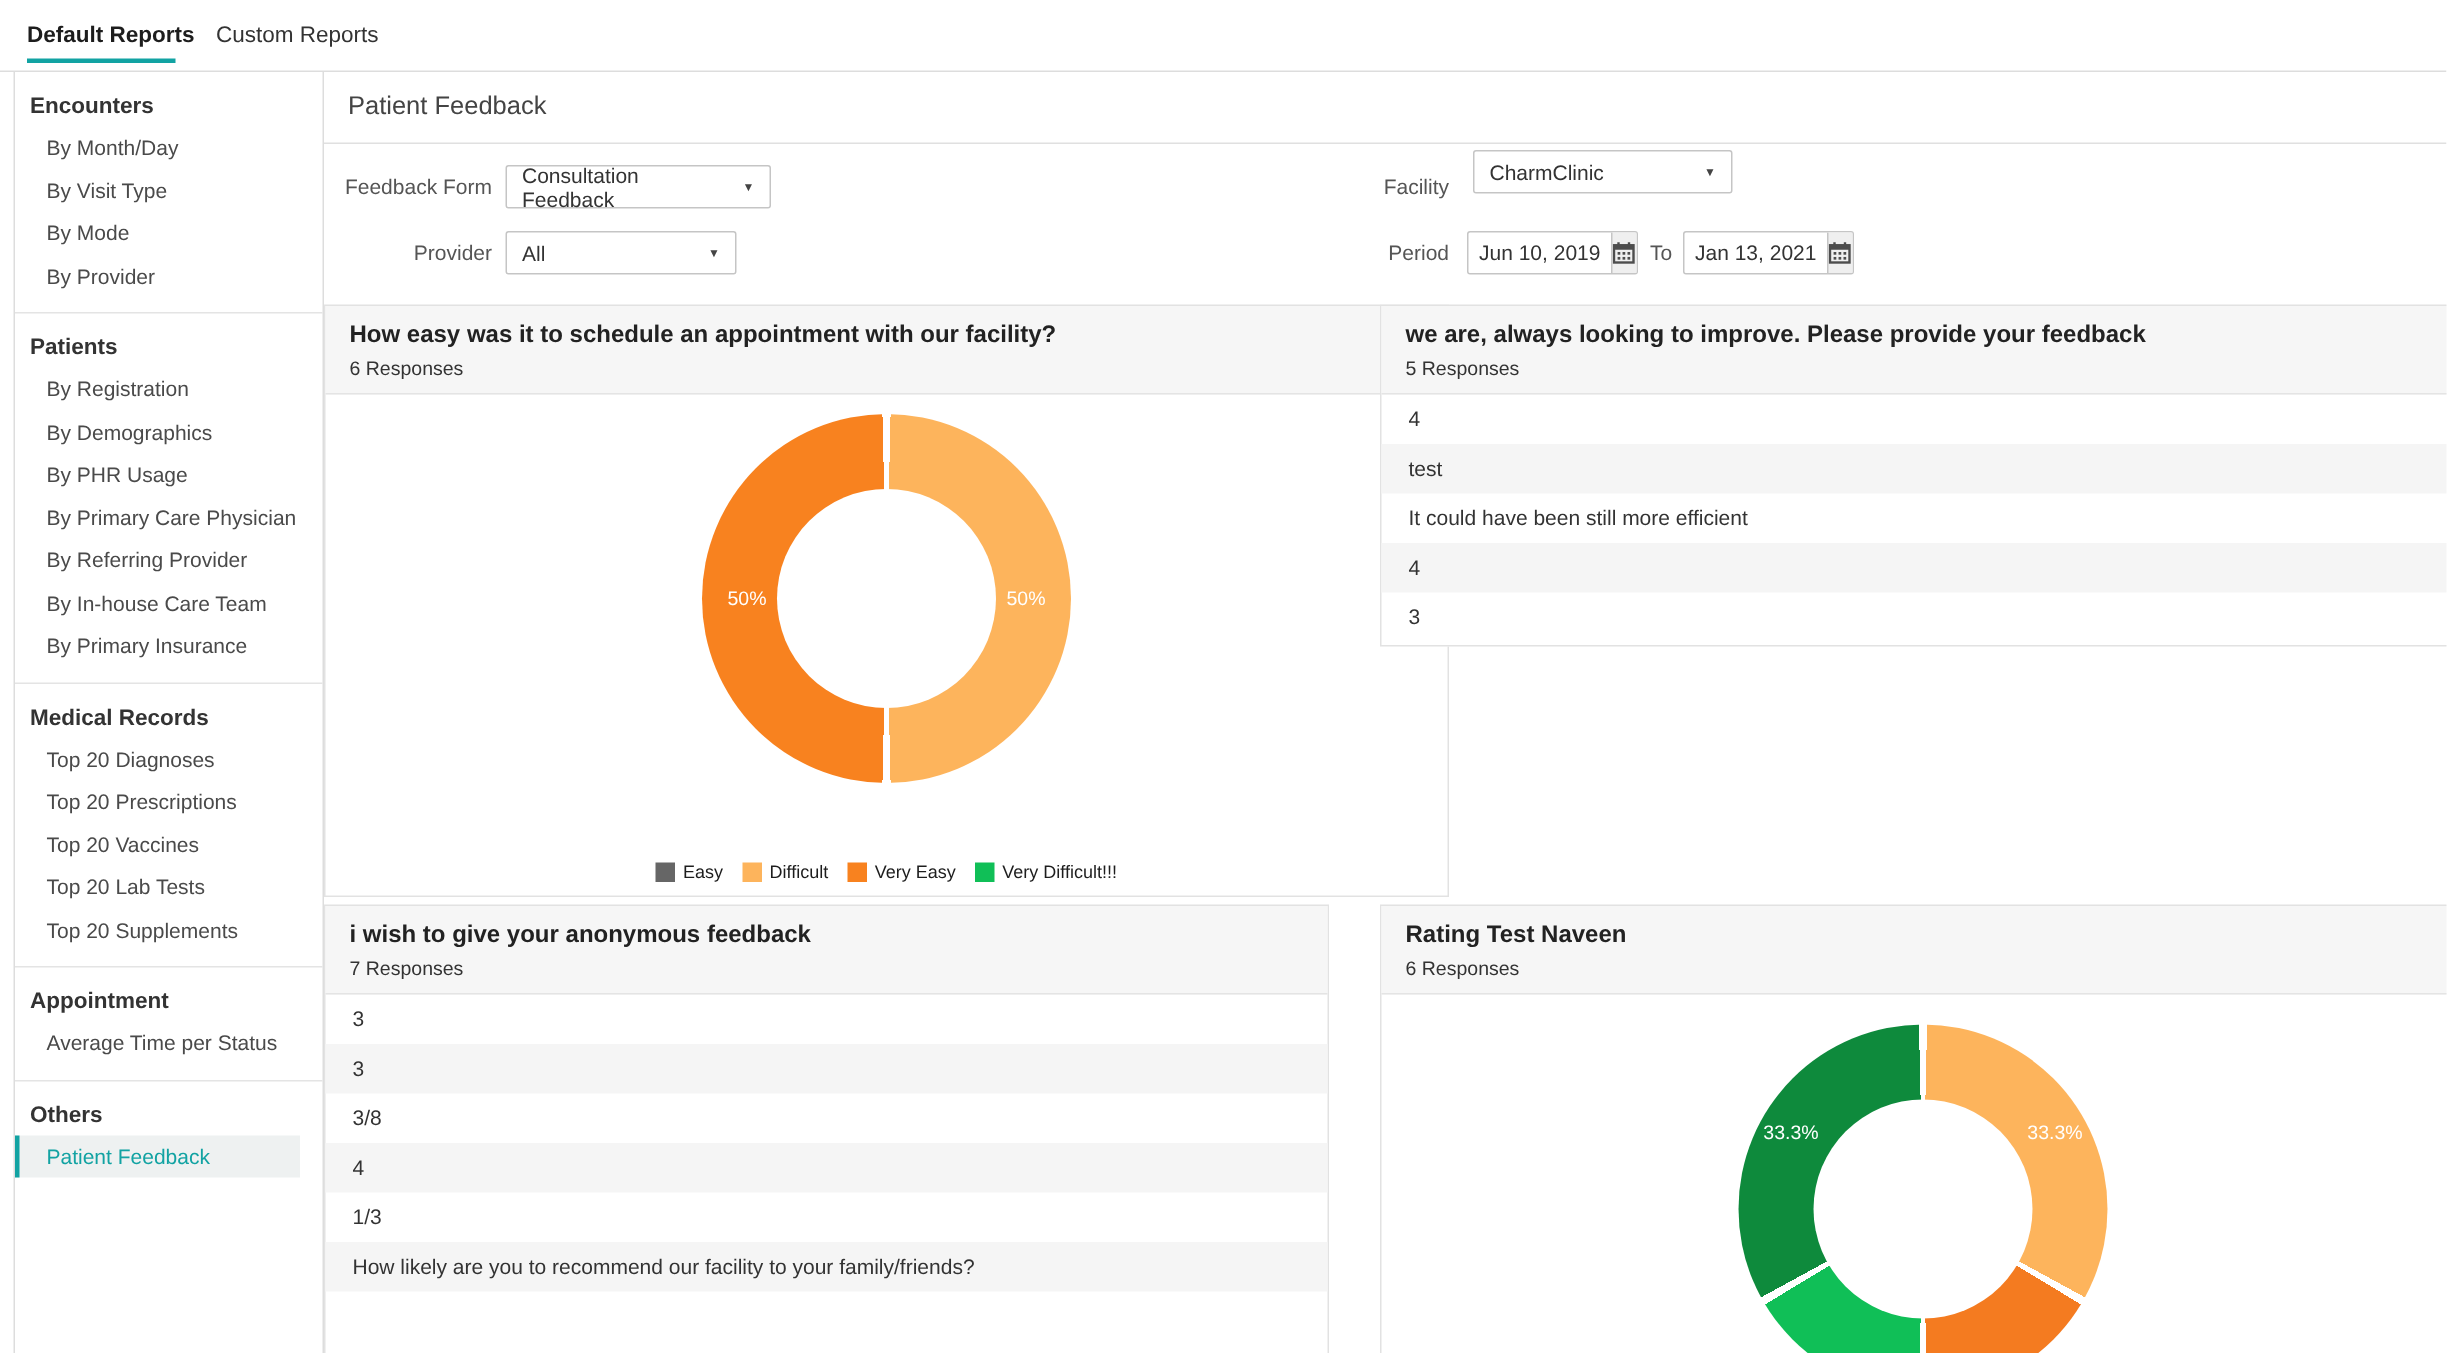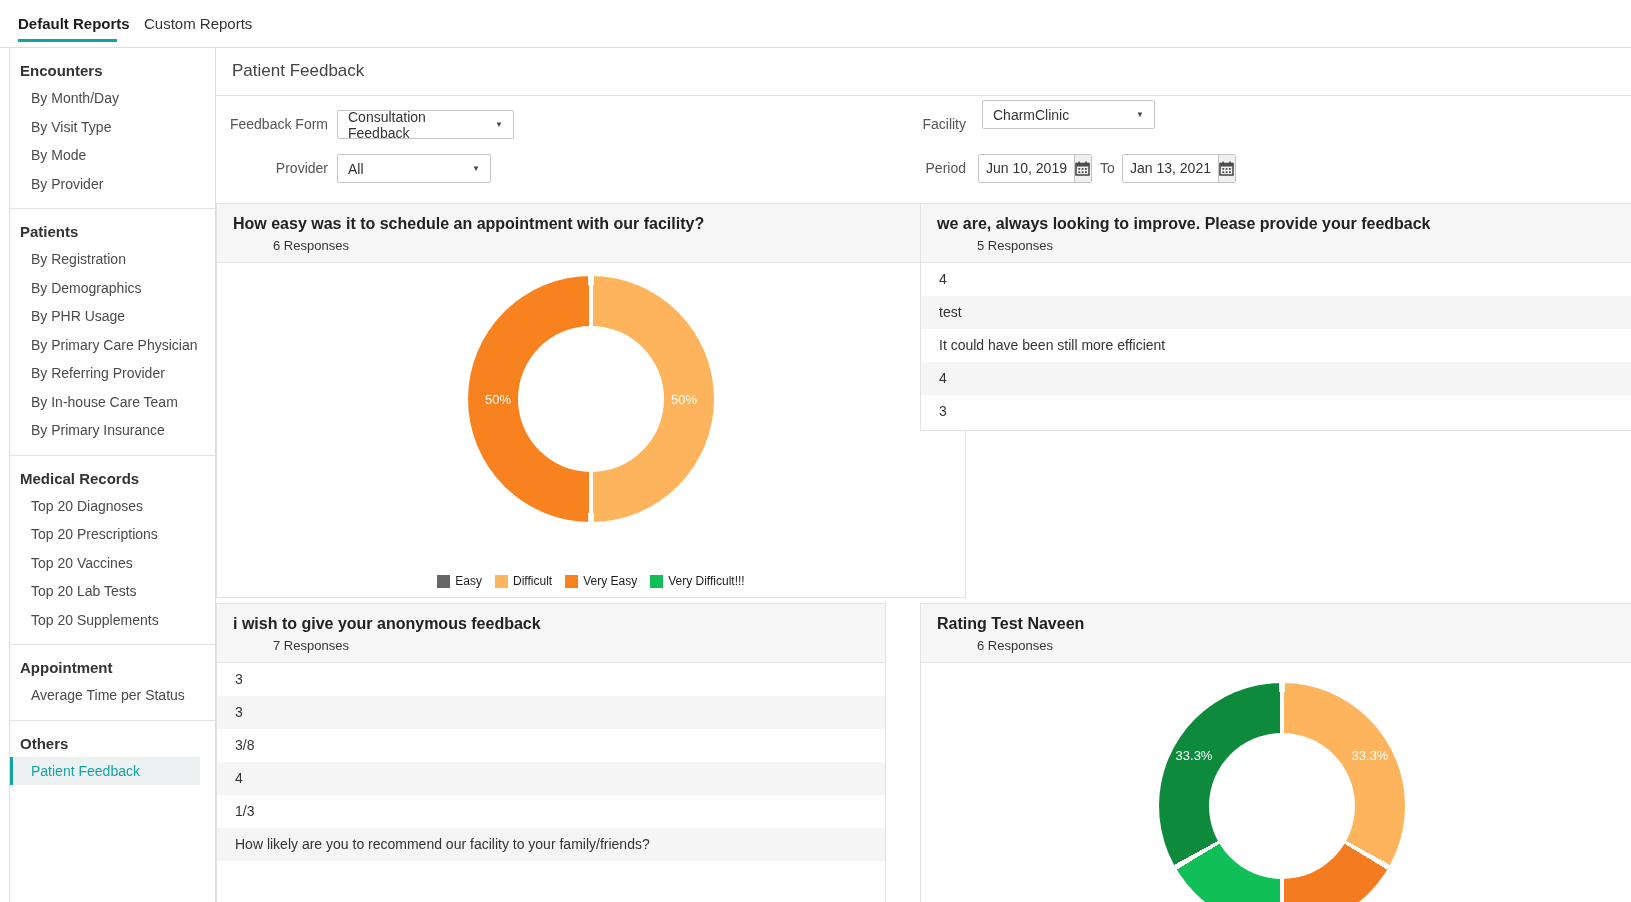--- a/index.html
+++ b/index.html
@@ -53,21 +53,21 @@
   .to-label { position:absolute; left:884px; top:106px; height:29px; line-height:29px; font-size:14px; color:#555; }
 
   
   .card { position:absolute; background:#fff; border:1px solid #e2e2e2; }
   .card1 { left:0;    top:155px; width:750px; height:395px; }
   .card2 { left:704px; top:155px; width:724px; height:228px; }
   .card3 { left:0;    top:555px; width:670px; height:340px; }
   .card4 { left:704px; top:555px; width:724px; height:360px; }
   .card-head { background:#f6f6f6; border-bottom:1px solid #e4e4e4; padding:11px 16px 9px; }
   .card-title { font-size:16px; font-weight:bold; color:#222; }
-  .card-sub { font-size:13px; color:#333; margin-top:5px;margin-left:40px; }
+  .card-sub { font-size:13px; color:#333; margin-top:5px; }
   .rows .row { height:33px; line-height:33px; padding-left:18px; font-size:14px; color:#333;
                white-space:nowrap; overflow:hidden; }
   .rows .row:nth-child(even) { background:#f5f5f5; }
 
   
   .donut { position:relative; width:246px; height:246px; border-radius:50%; margin:13px auto 0; }
   .donut-2 { margin-top:20px; }
   .donut::after { content:""; position:absolute; left:50%; top:50%; width:146px; height:146px;
                   margin:-73px 0 0 -73px; border-radius:50%; background:#fff; }
   .plabel { position:absolute; z-index:2; color:#fff; font-size:13px; transform:translate(-50%,-50%); }

